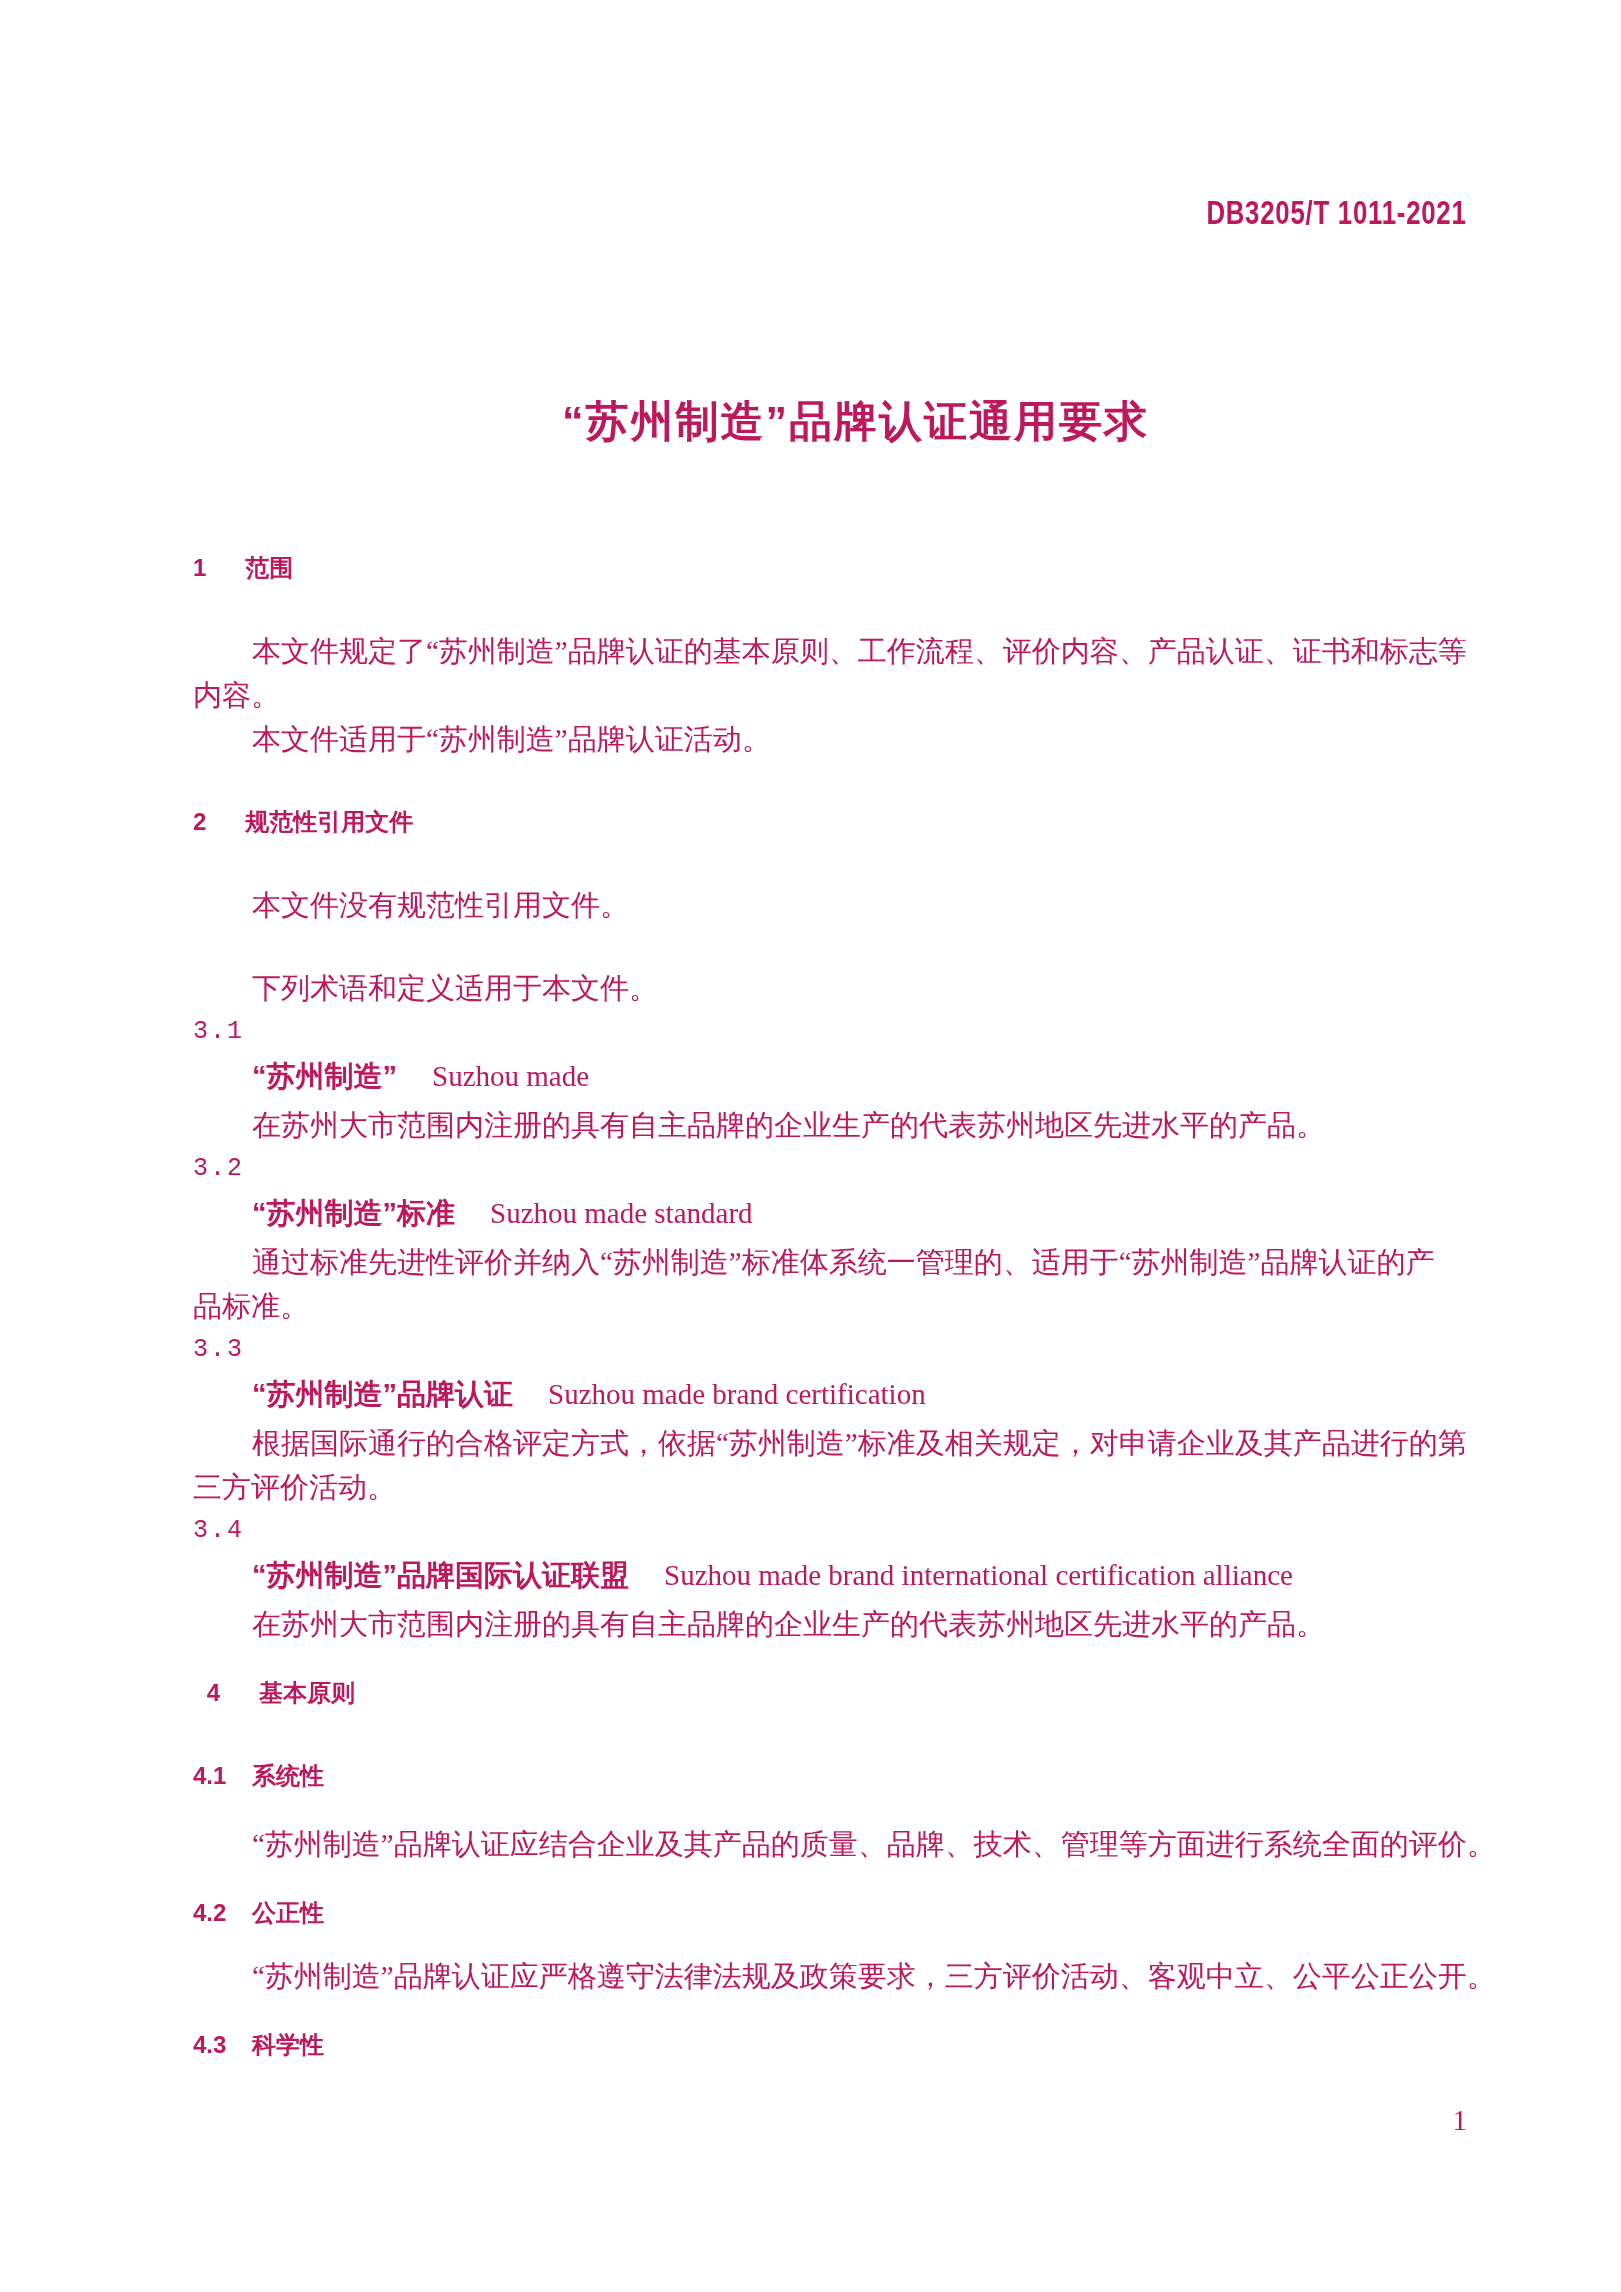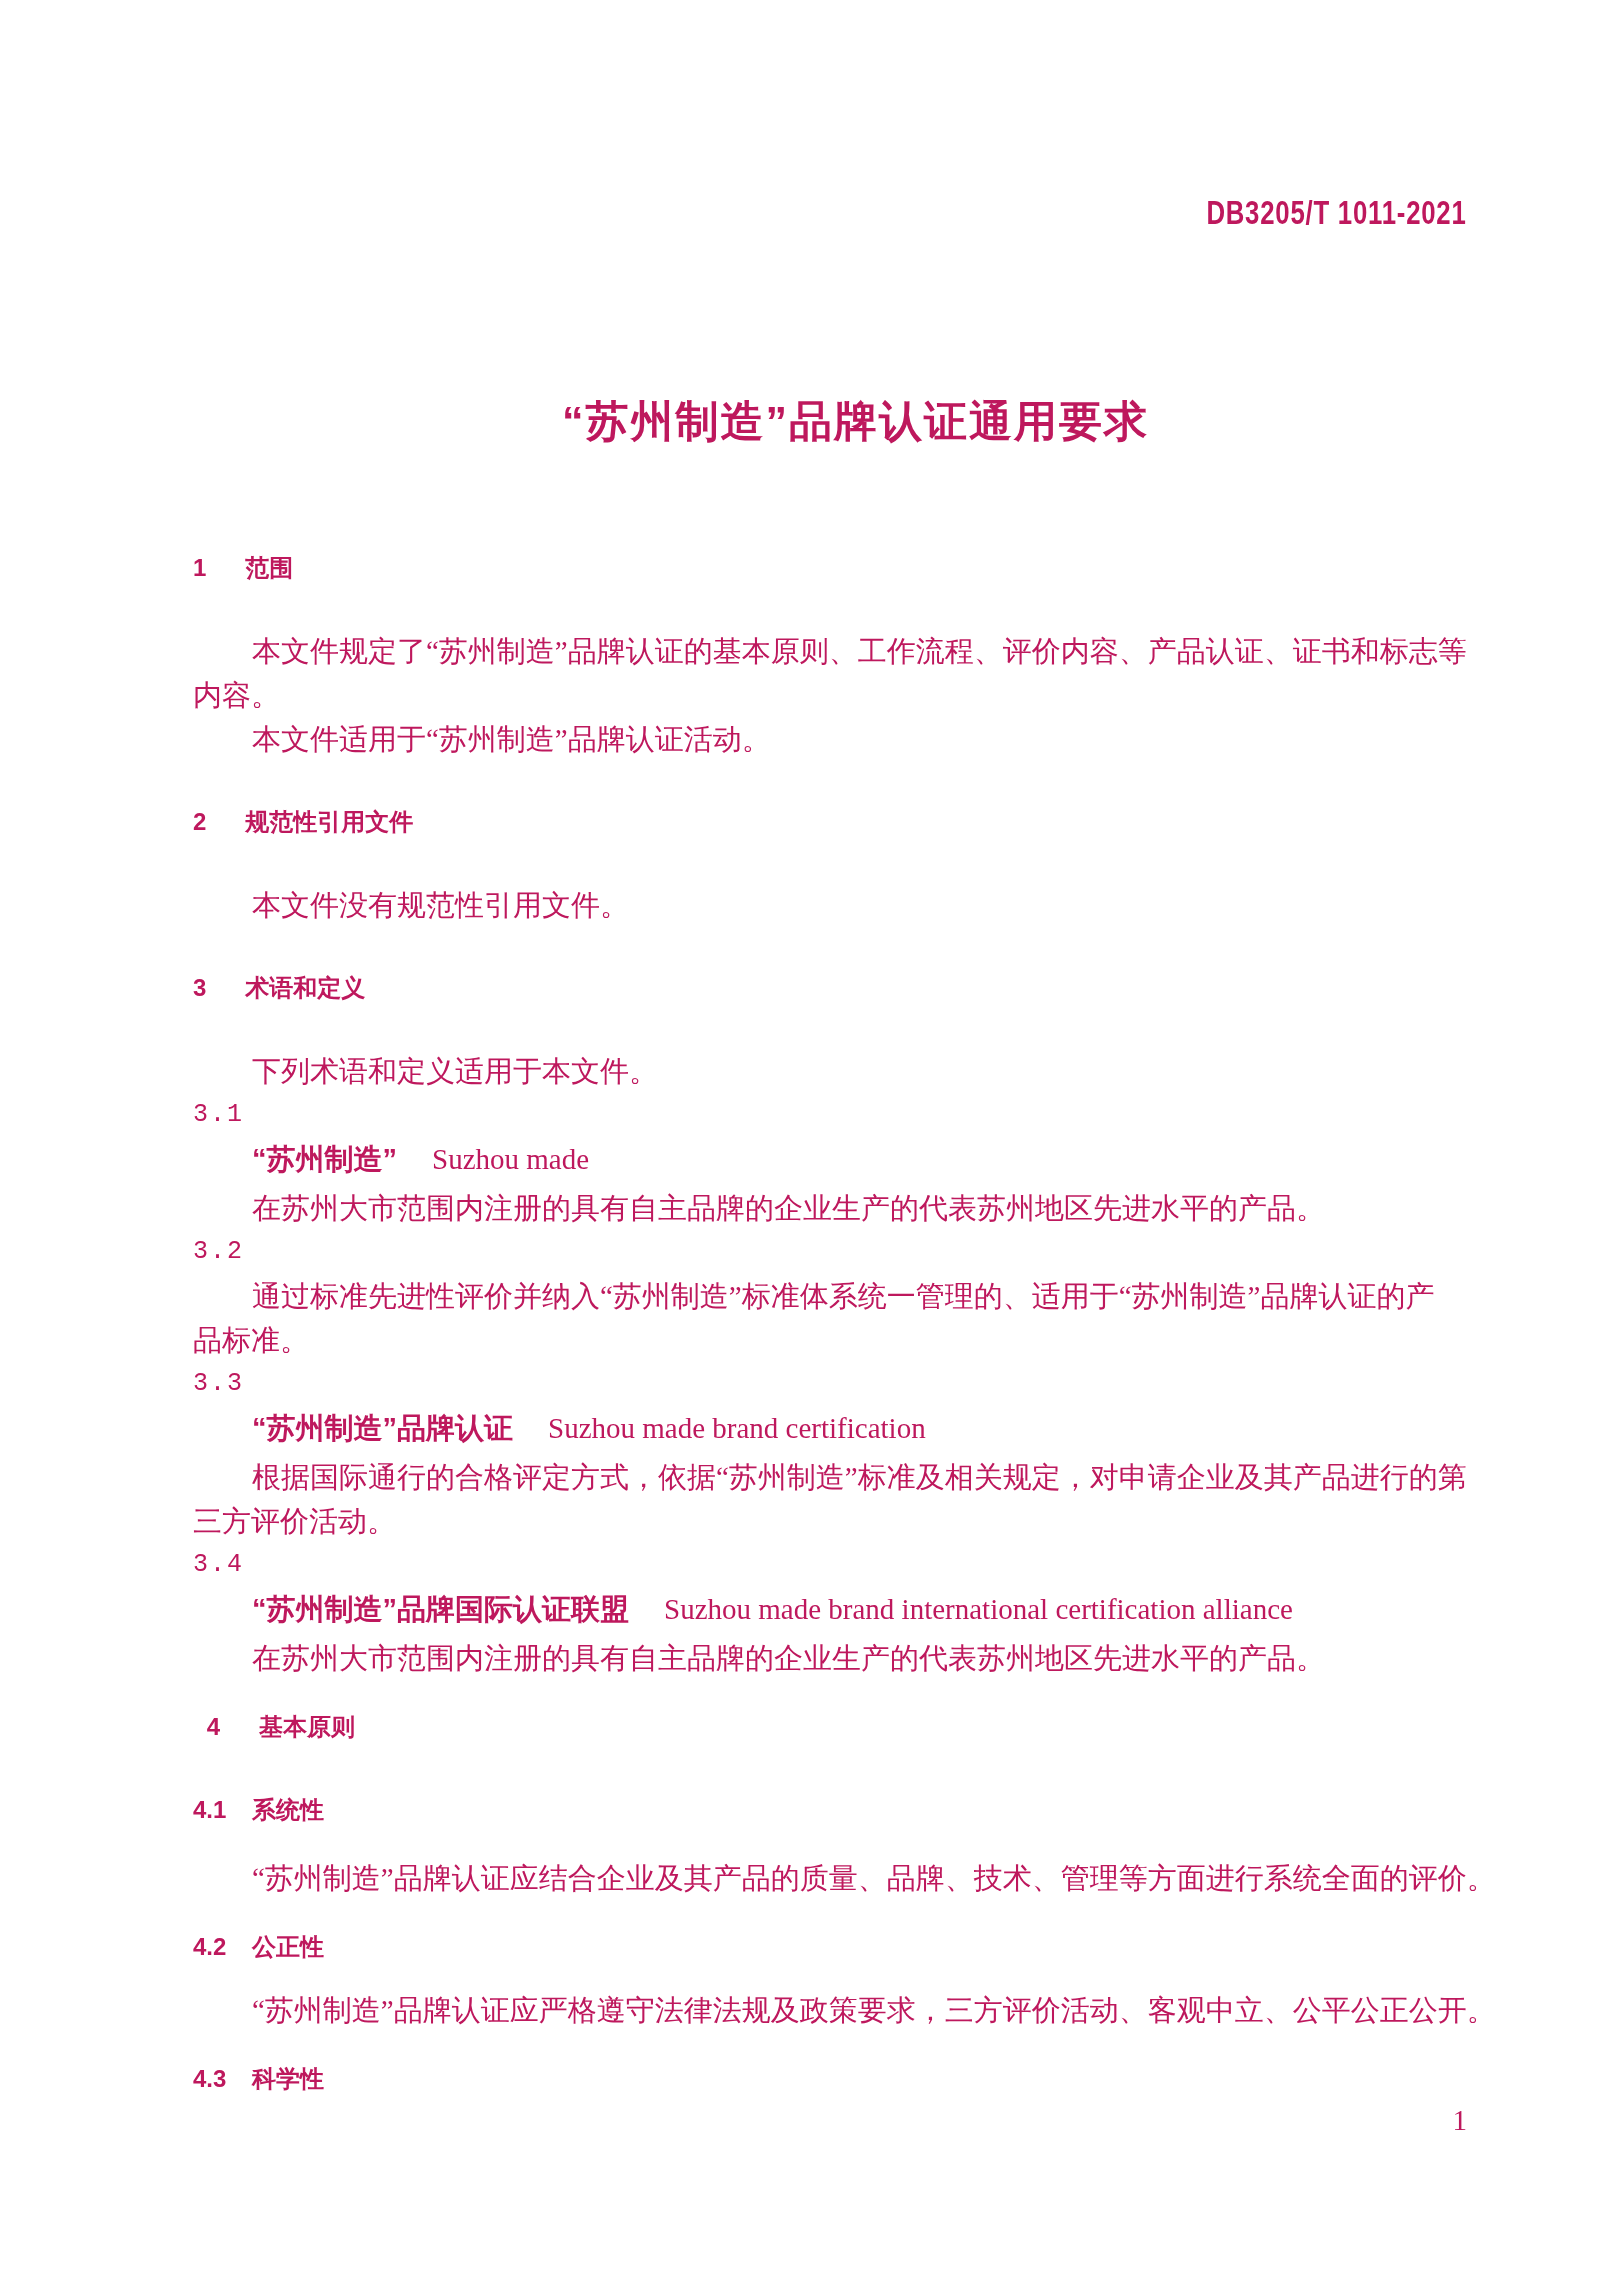--- a/index.html
+++ b/index.html
@@ -109,36 +109,36 @@
       <div class="line indent">本文件适用于“苏州制造”品牌认证活动。</div>
     </div>
 
     <div class="clause-heading mt40">
       <span class="num-main">2</span><span>规范性引用文件</span>
     </div>
     <div class="mt40">
       <div class="line indent">本文件没有规范性引用文件。</div>
     </div>
 
-    <div class="clause-heading mt40">
-      <span class="num-main">3</span><span>术语和定义</span>
-    </div>
     <div class="mt40">
       <div class="line indent">下列术语和定义适用于本文件。</div>
     </div>
 
     <div class="t-num">3.1</div>
     <div class="term-line">
       <span class="term-zh">“苏州制造”</span><span class="term-en">Suzhou made</span>
     </div>
     <div>
       <div class="line indent">在苏州大市范围内注册的具有自主品牌的企业生产的代表苏州地区先进水平的产品。</div>
     </div>
 
     <div class="t-num">3.2</div>
+    <div class="term-line">
+      <span class="term-zh">“苏州制造”标准</span><span class="term-en">Suzhou made standard</span>
+    </div>
     <div>
       <div class="line indent">通过标准先进性评价并纳入“苏州制造”标准体系统一管理的、适用于“苏州制造”品牌认证的产</div>
       <div class="line">品标准。</div>
     </div>
 
     <div class="t-num">3.3</div>
     <div class="term-line">
       <span class="term-zh">“苏州制造”品牌认证</span><span class="term-en">Suzhou made brand certification</span>
     </div>
     <div>

